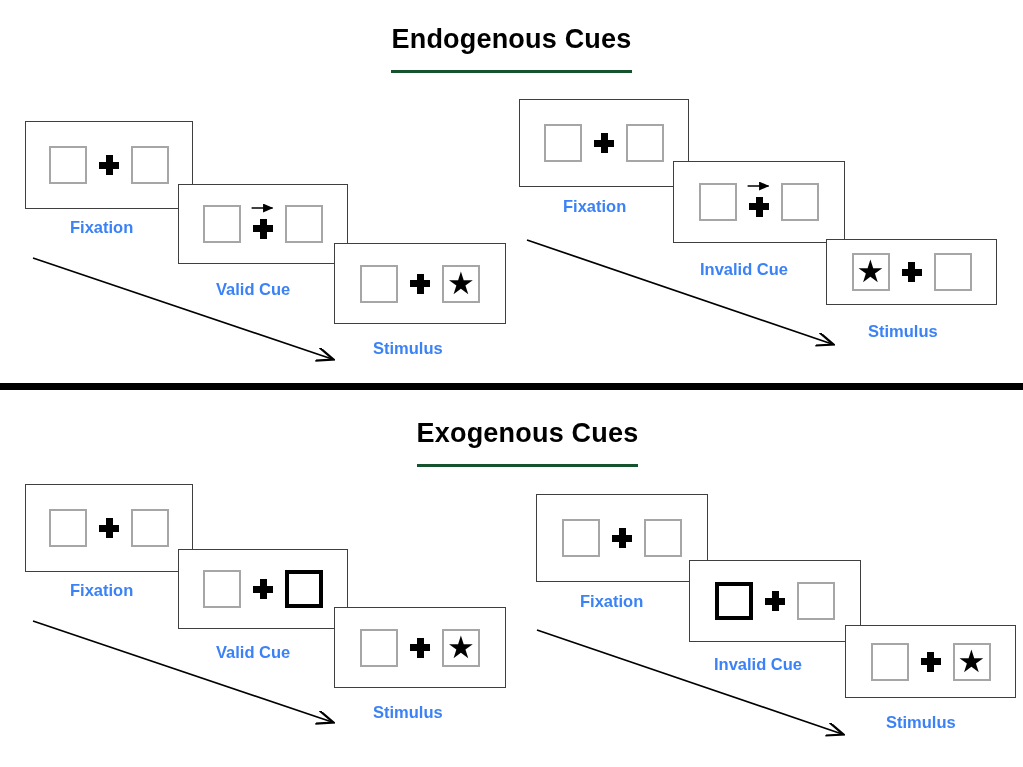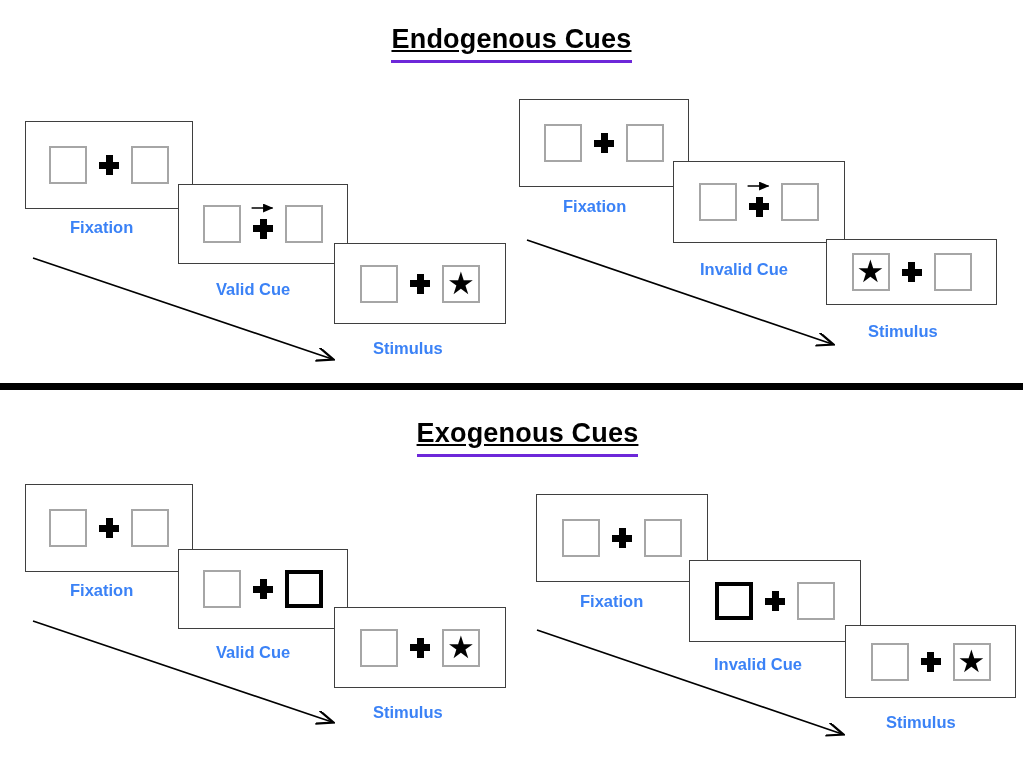--- a/index.html
+++ b/index.html
@@ -20,24 +20,23 @@
   .section-title {
     position: absolute;
     width: 100%;
     text-align: center;
     font-size: 27px;
     font-weight: bold;
     letter-spacing: 0.2px;
     color: #000;
   }
   .section-title span.ttl {
-    border-bottom: 3px solid #6d28d9;
-    padding-bottom: 5px;
+    border-bottom: 3px solid #14532d;
+    padding-bottom: 15px;
     display: inline-block;
-    text-decoration: underline;
   }
 
   
   .divider {
     position: absolute;
     left: 0;
     width: 1023px;
     height: 7px;
     background: #000;
   }

